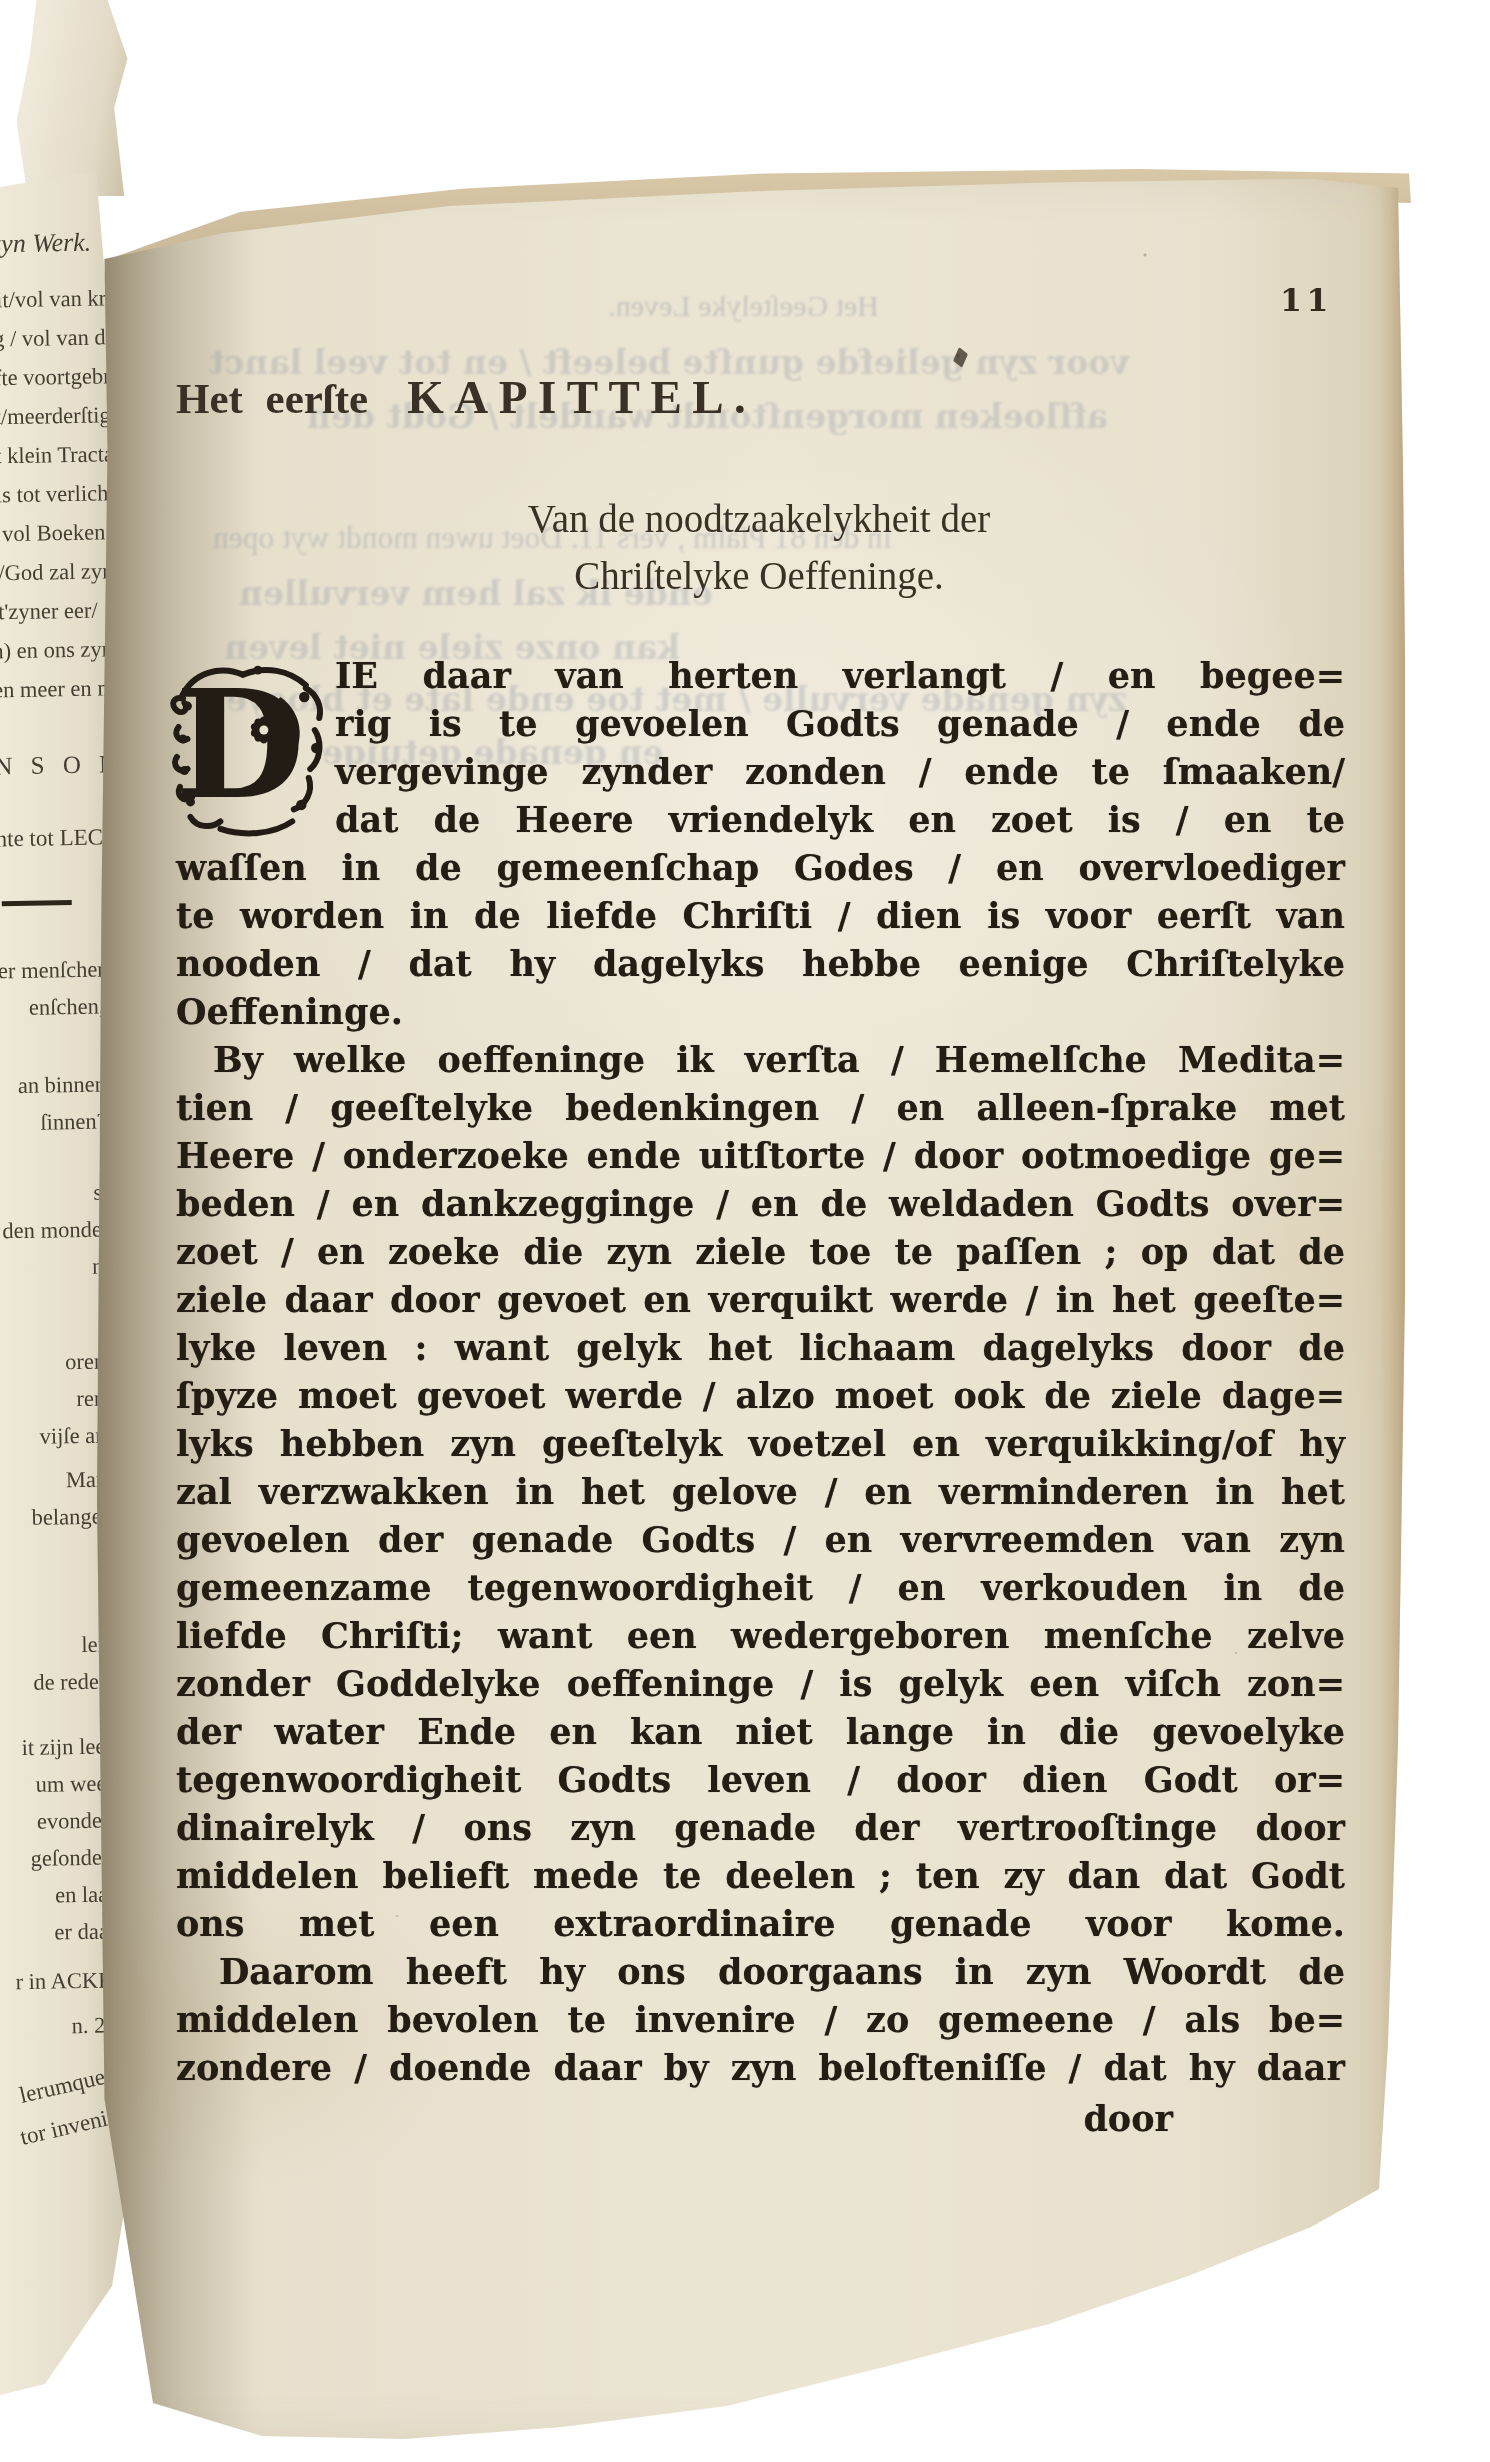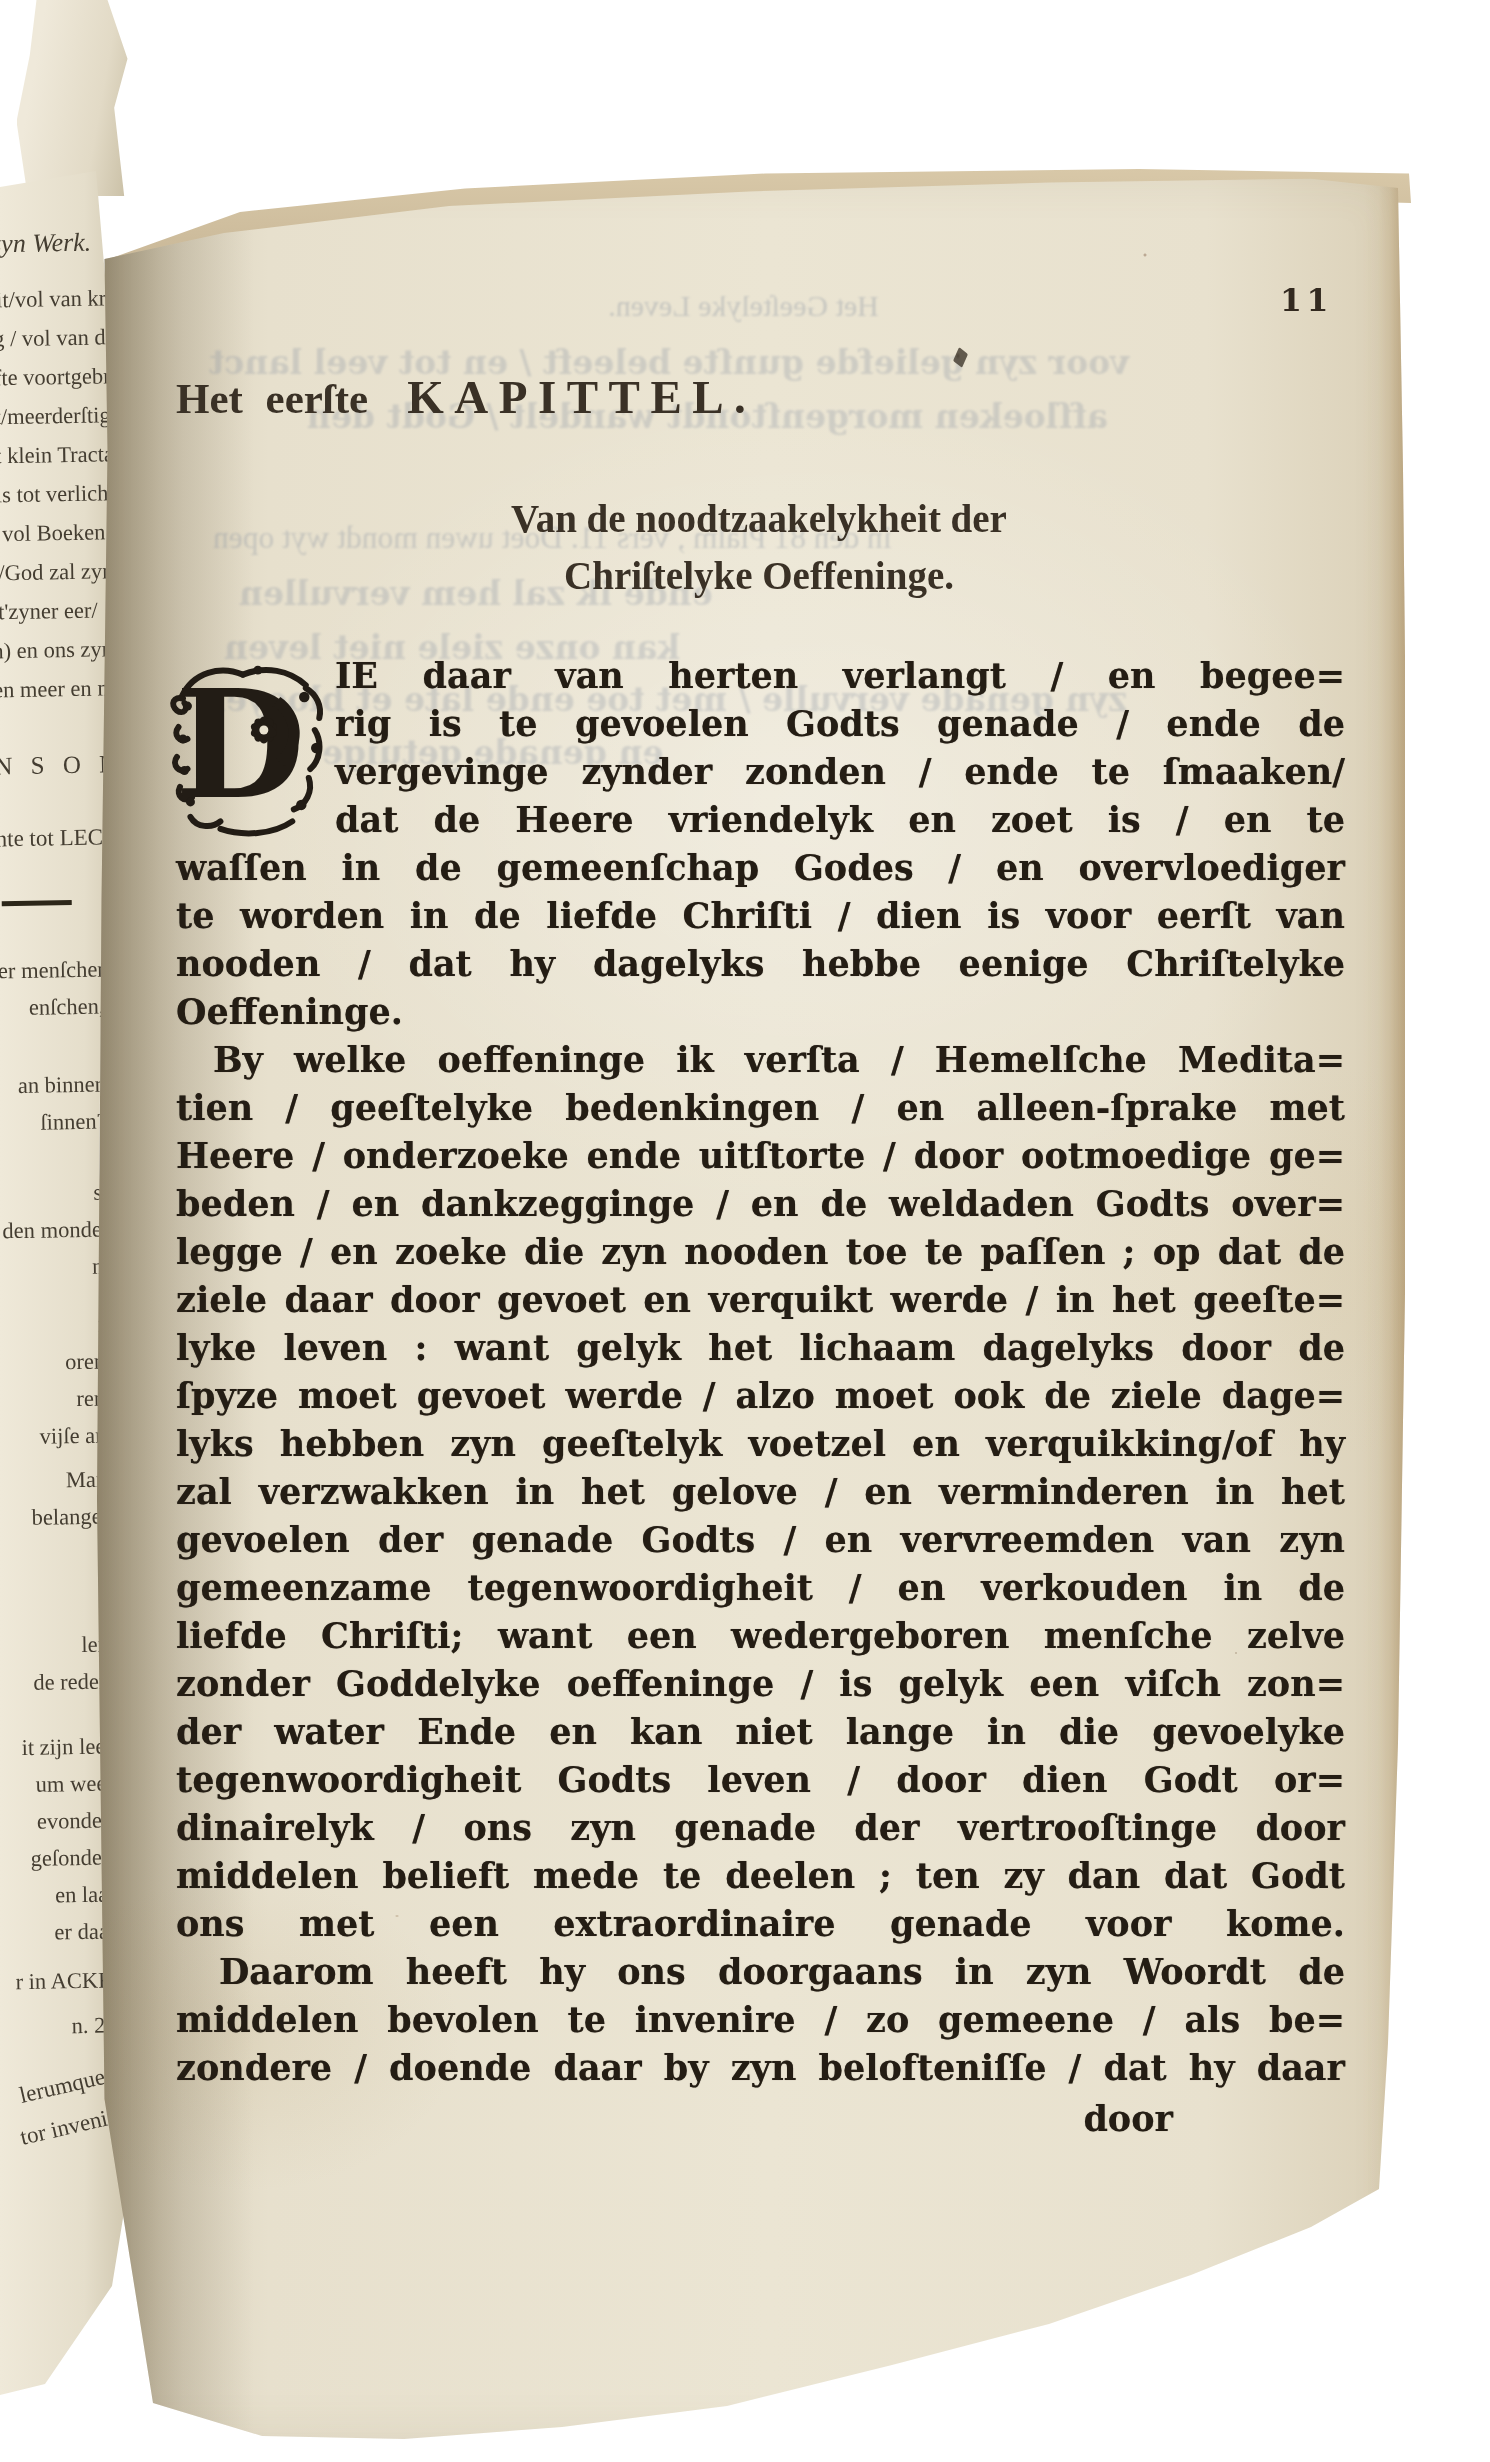--- a/index.html
+++ b/index.html
@@ -60,21 +60,21 @@
   .ghosts .gline:nth-child(8){top:564px;left:240px;}
 
   
   .folio{position:absolute;top:112px;left:1198px;font-family:"DejaVu Serif",serif;
         font-weight:700;font-size:31.5px;letter-spacing:4.5px;color:#332a20;}
   .heading{position:absolute;top:201px;left:94px;width:1087px;text-align:left;
         color:#3a3126;white-space:nowrap;}
   .h-pre{font-size:43px;font-weight:700;word-spacing:12px;margin-right:39px;}
   .h-main{font-size:47px;font-weight:700;letter-spacing:10.5px;}
   .subtitle{position:absolute;top:321px;left:94px;width:1166px;text-align:center;
-        color:#3a3126;font-weight:700;font-size:39px;line-height:57px;}
+        color:#3a3126;font-weight:400;font-size:39px;line-height:57px;}
   .ink-mark{position:absolute;left:873px;top:181px;width:11.2px;height:15px;background:#4a4236;
         transform:rotate(24deg) skewY(14deg);opacity:.85;border-radius:1.5px;}
 
   .bodytext{position:absolute;top:483px;left:94px;width:1169px;
         font-family:"DejaVu Serif",serif;font-weight:700;font-size:35px;line-height:48px;
         color:#241d14;text-shadow:0 0 0.7px rgba(36,29,20,.55);}
   .bl{text-align:justify;text-align-last:justify;}
   .p1 .bl:nth-child(-n+4){margin-left:159px;}
   .p1 .bl:nth-child(8){text-align-last:left;}
   .p2 .bl:first-child{text-indent:37px;}
@@ -241,21 +241,21 @@
           <div class="bl">waſſen in de gemeenſchap Godes / en overvloediger</div>
           <div class="bl">te worden in de liefde Chriſti / dien is voor eerſt van</div>
           <div class="bl">nooden / dat hy dagelyks hebbe eenige Chriſtelyke</div>
           <div class="bl">Oeffeninge.</div>
         </div>
       <div class="p2">
           <div class="bl">By welke oeffeninge ik verſta / Hemelſche Medita=</div>
           <div class="bl">tien / geeſtelyke bedenkingen / en alleen-ſprake met</div>
           <div class="bl">Heere / onderzoeke ende uitſtorte / door ootmoedige ge=</div>
           <div class="bl">beden / en dankzegginge / en de weldaden Godts over=</div>
-          <div class="bl">legge / en zoeke die zyn nooden toe te paſſen ; op dat de</div>
+          <div class="bl">zoet / en zoeke die zyn ziele toe te paſſen ; op dat de</div>
           <div class="bl">ziele daar door gevoet en verquikt werde / in het geeſte=</div>
           <div class="bl">lyke leven : want gelyk het lichaam dagelyks door de</div>
           <div class="bl">ſpyze moet gevoet werde / alzo moet ook de ziele dage=</div>
           <div class="bl">lyks hebben zyn geeſtelyk voetzel en verquikking/of hy</div>
           <div class="bl">zal verzwakken in het gelove / en verminderen in het</div>
           <div class="bl">gevoelen der genade Godts / en vervreemden van zyn</div>
           <div class="bl">gemeenzame tegenwoordigheit / en verkouden in de</div>
           <div class="bl">liefde Chriſti; want een wedergeboren menſche zelve</div>
           <div class="bl">zonder Goddelyke oeffeninge / is gelyk een viſch zon=</div>
           <div class="bl">der water  Ende en kan niet lange in die gevoelyke</div>

